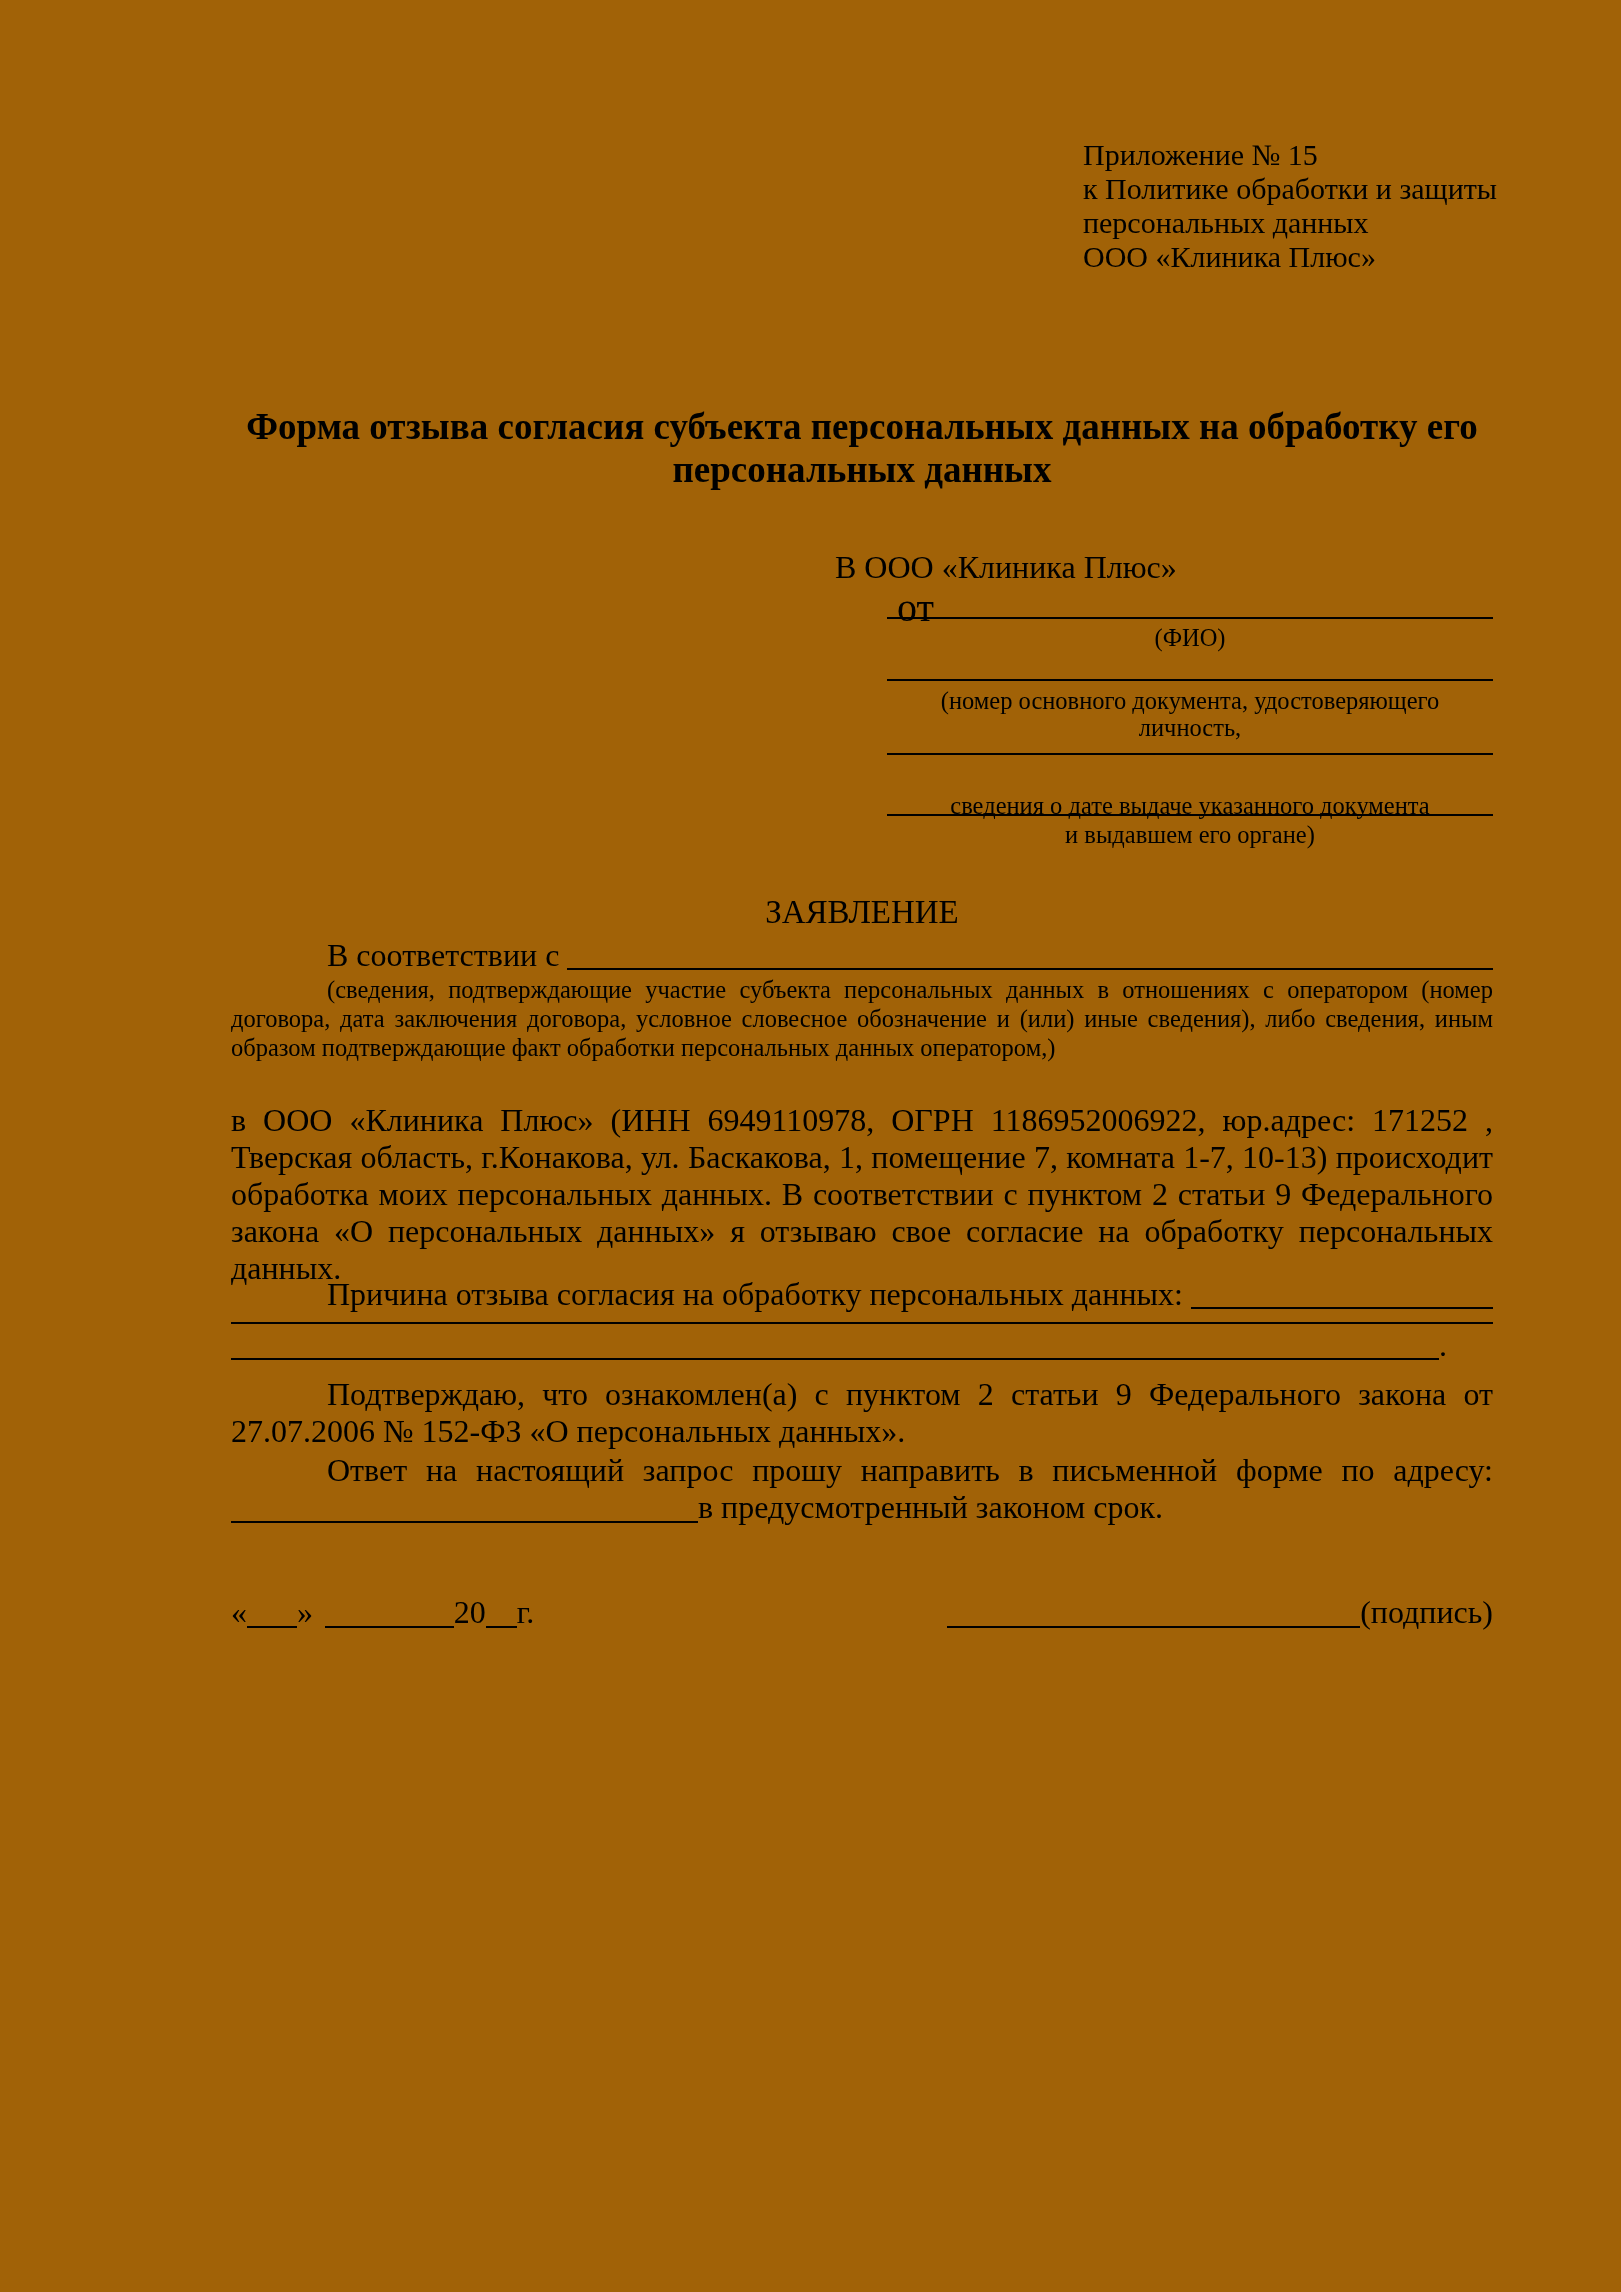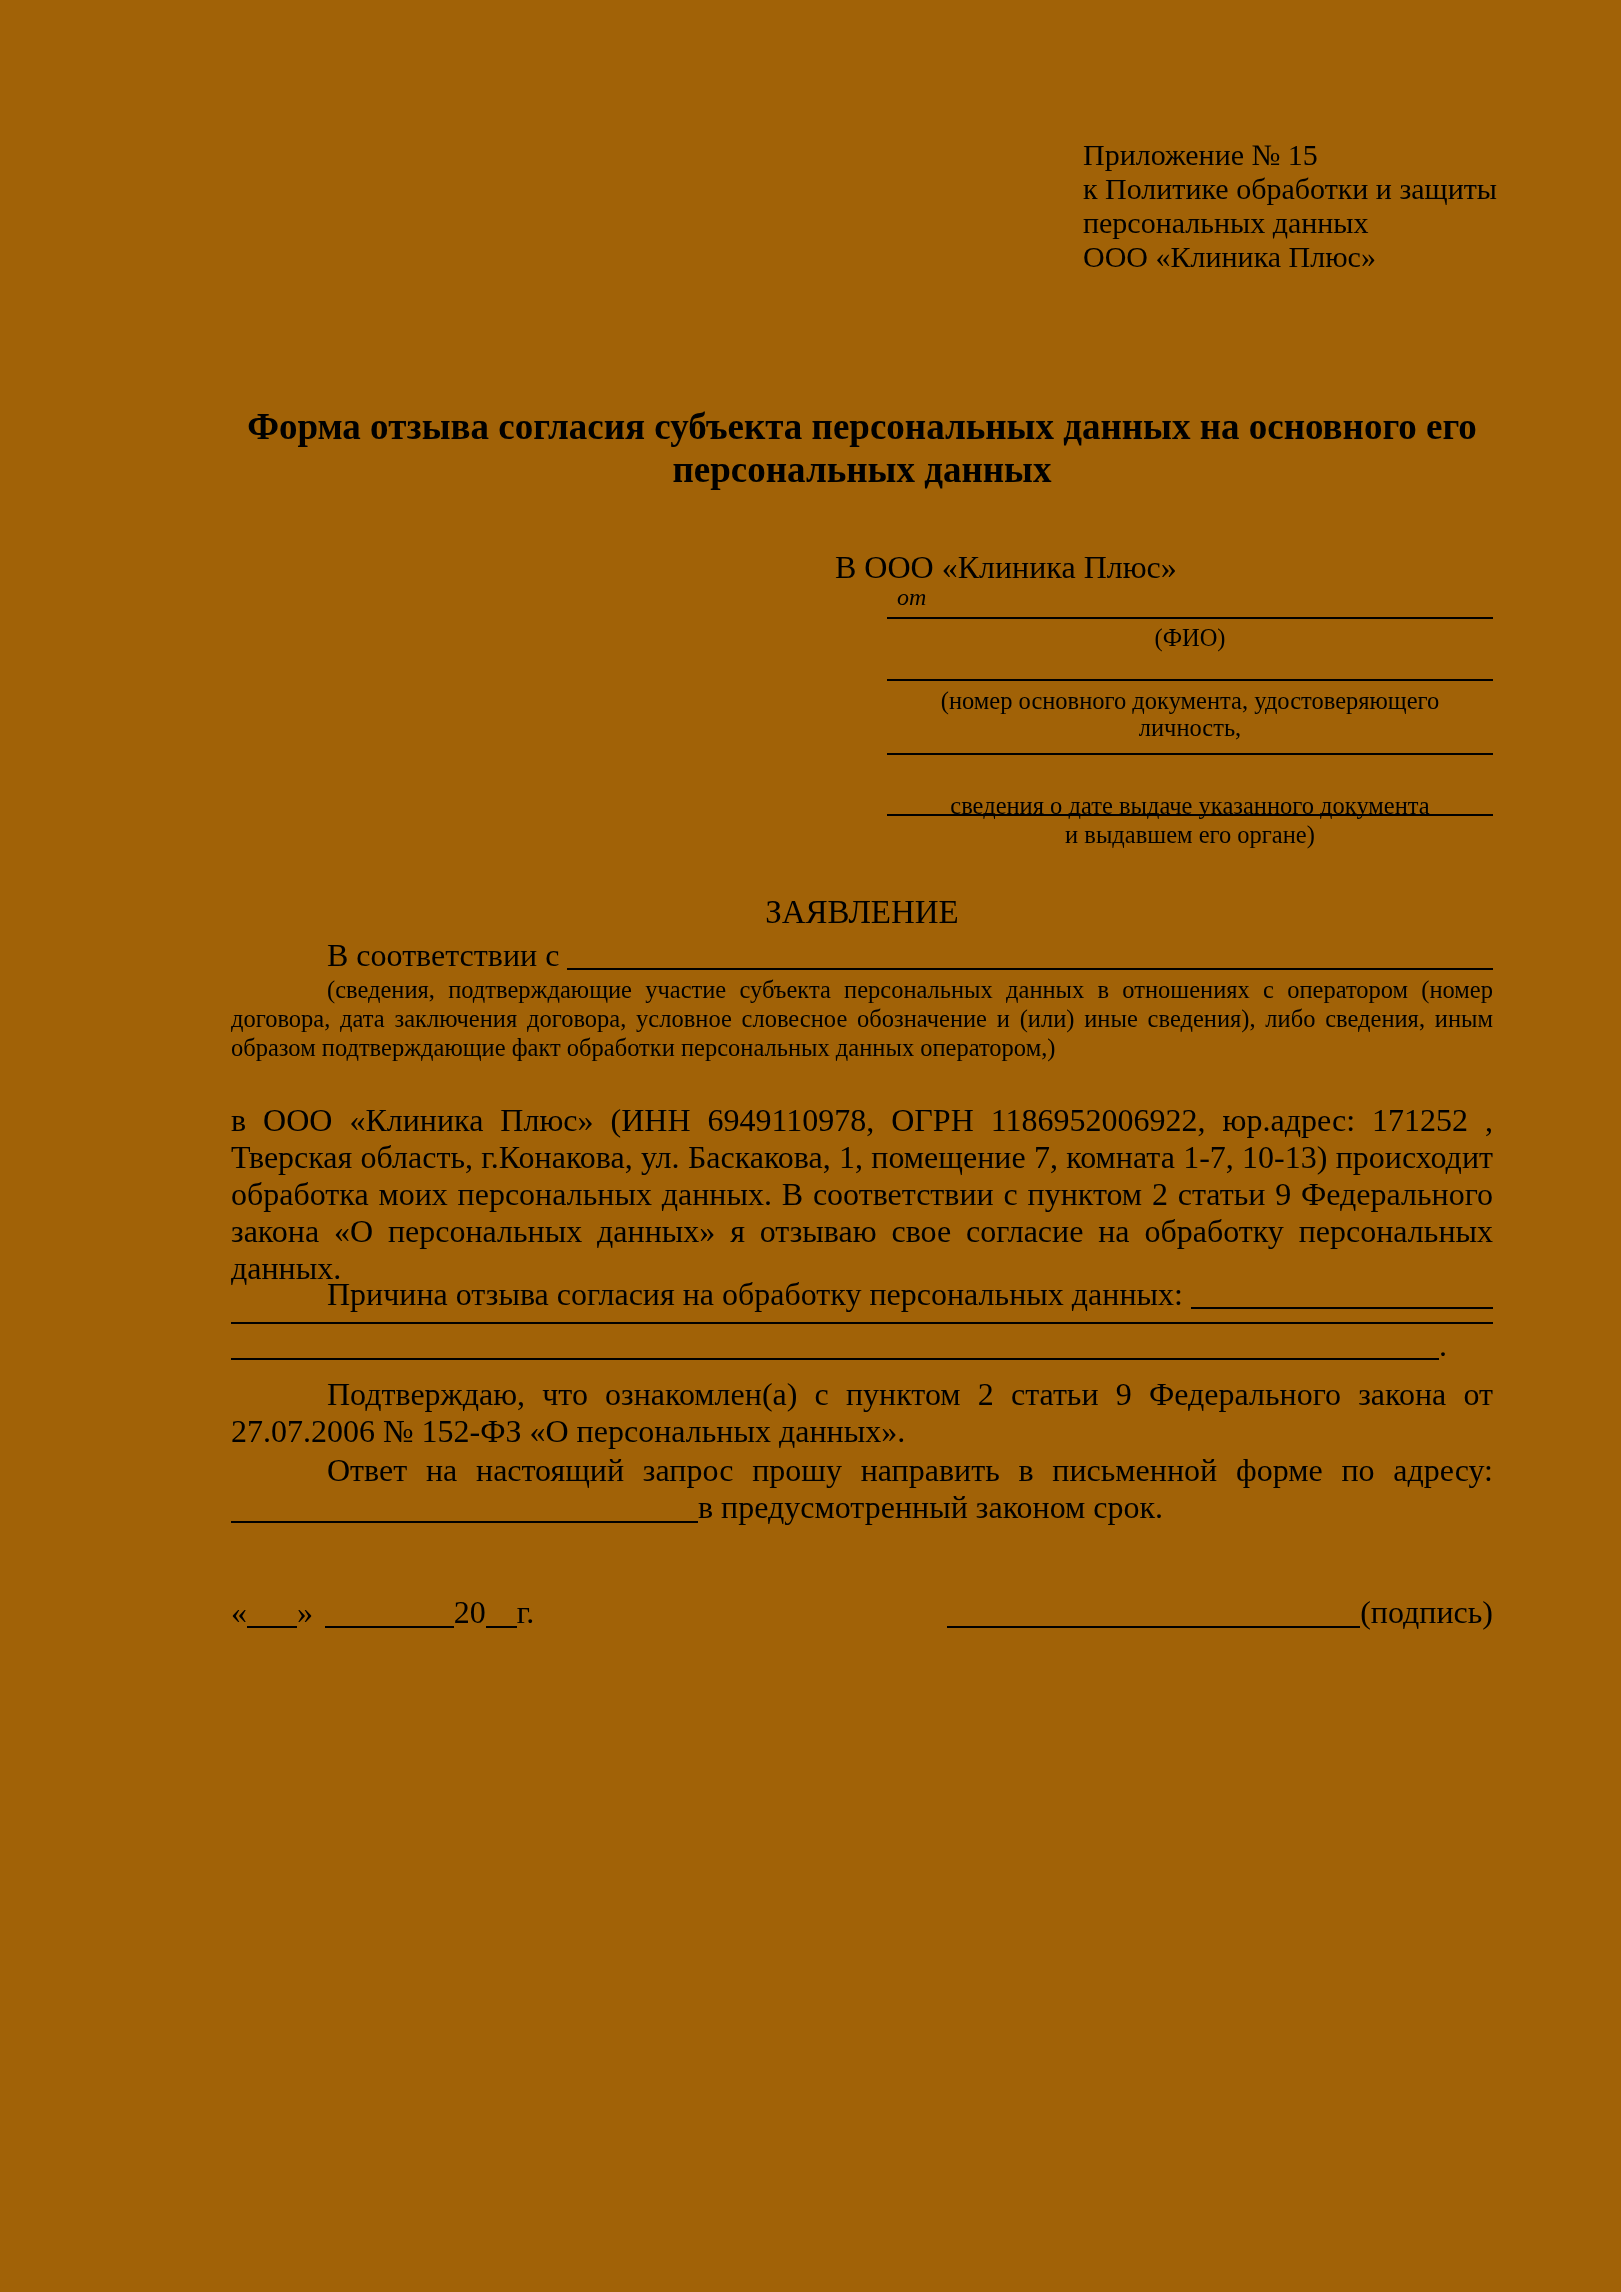--- a/index.html
+++ b/index.html
@@ -20,21 +20,21 @@
   .appendix { left: 1083px; top: 138px; font-size: 30px; line-height: 34px; }
 
   
   .title {
     left: 231px; top: 405px; width: 1262px;
     font-size: 37px; line-height: 43px; font-weight: bold; text-align: center;
   }
 
   
   .to-line   { left: 835px; top: 549px; font-size: 32px; }
-  .from-line { left: 897px; top: 584px; font-size: 24px; font-style: italic; }
+  .from-line { left: 897px; top: 584px; font-size: 40px; }
   .r-ul { left: 887px; width: 606px; height: 0; border-top: 2.9px solid #000; }
   .r-ul.u1 { top: 617px; }
   .r-ul.u2 { top: 679px; }
   .r-ul.u3 { top: 753px; }
   .r-ul.u4 { top: 814px; }
   .r-label { left: 887px; width: 606px; text-align: center; font-size: 24.5px; line-height: 27.4px; }
   .r-label.l1 { top: 624px; }
   .r-label.l2 { top: 687px; }
   .r-label.l3 { top: 792px; }
   .r-label.l4 { top: 821px; }
@@ -95,21 +95,21 @@
 
 <div class="page">
 
   <div class="abs appendix">
     <div>Приложение № 15</div>
     <div>к Политике обработки и защиты</div>
     <div>персональных данных</div>
     <div>ООО «Клиника Плюс»</div>
   </div>
 
-  <div class="abs title">Форма отзыва согласия субъекта персональных данных на основного его персональных данных</div>
+  <div class="abs title">Форма отзыва согласия субъекта персональных данных на обработку его персональных данных</div>
 
   <div class="abs to-line">В ООО «Клиника Плюс»</div>
   <div class="abs from-line">от</div>
 
   <div class="abs r-ul u1"></div>
   <div class="abs r-label l1">(ФИО)</div>
 
   <div class="abs r-ul u2"></div>
   <div class="abs r-label l2">(номер основного документа, удостоверяющего личность,</div>
 

